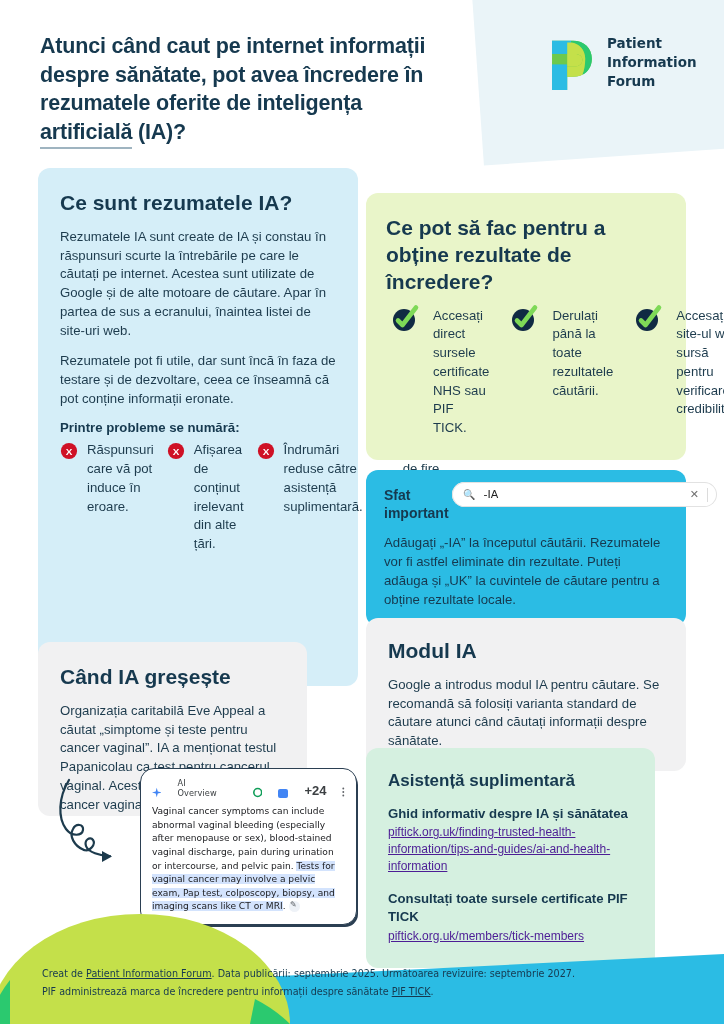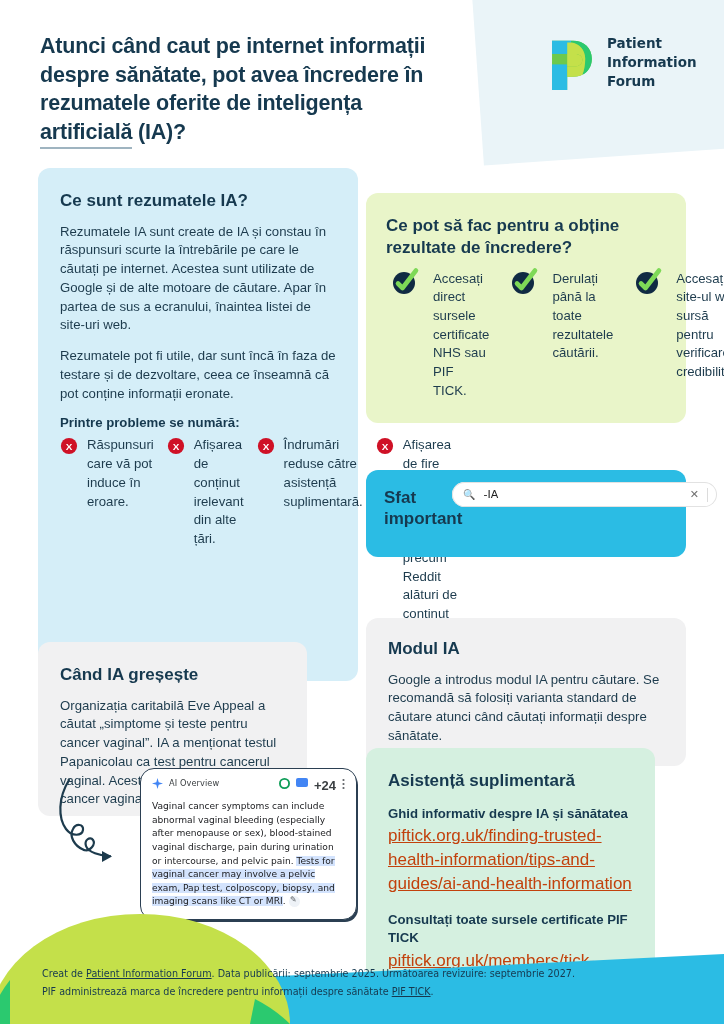--- a/index.html
+++ b/index.html
@@ -50,21 +50,21 @@
     font-family: "DejaVu Sans", sans-serif;
     font-weight: 600;
     font-size: 13.5px;
     line-height: 1.42;
     color: #16394f;
   }
 
   
   .card { position: absolute; border-radius: 12px; }
   .card h2 {
-    font-size: 17px; font-weight: bold; color: #16394f;
+    font-size: 21px; font-weight: bold; color: #16394f;
     line-height: 1.28; margin-bottom: 11px;
   }
   .card p {
     font-size: 13.2px; line-height: 1.42; color: #1d3b4d;
     margin-bottom: 12px;
   }
   .card p:last-child { margin-bottom: 0; }
 
   
   #card-what { left: 38px; top: 168px; width: 320px; background: #d5eef8;
@@ -80,21 +80,21 @@
 
   
   #card-trusted { left: 366px; top: 168px; width: 320px; background: #e9f5c9;
                   padding: 22px 20px 22px 20px; margin-top: 25px; }
   #card-trusted .bullet-list { gap: 16px; margin-top: 6px; }
   #card-trusted .bullet { gap: 13px; padding-left: 4px; }
 
   
   #card-tip { left: 366px; top: 470px; width: 320px; background: #2bbce4;
               padding: 17px 18px 16px 18px; }
-  #card-tip h2 { color: #16394f; font-size: 17px; width: 80px; line-height:1.25;}
+  #card-tip h2 { color: #16394f; font-size: 14px; width: 80px; line-height:1.25;}
   #card-tip p { color: #16394f; font-size: 13.2px; line-height: 1.45; }
   .searchbar {
     position: absolute; left: 86px; top: 12px;
     width: 265px; height: 25px;
     background: #ffffff; border-radius: 13px;
     display: flex; align-items: center;
     padding: 0 9px 0 11px; gap: 8px;
     box-shadow: 0 0 0 1px #e2e2e2 inset;
   }
   .searchbar .q { font-size: 10px; color: #6b6b6b; }
@@ -110,32 +110,32 @@
   #card-mode { left: 366px; top: 618px; width: 320px; background: #f1f1f2;
                padding: 20px 20px 20px 22px; }
   
   #card-help { left: 366px; top: 748px; width: 289px; background: #d5f0e0;
                padding: 22px 20px 24px 22px; }
   #card-help h2 { margin-bottom: 13px; font-size: 17px; }
   .help-block { margin-bottom: 15px; }
   .help-block:last-child { margin-bottom: 0; }
   .help-title { font-size: 13.2px; font-weight: bold; color: #16394f;
                 line-height: 1.4; margin-bottom: 1px; }
-  .help-link { font-size: 17px; color: #c2410c; line-height: 1.4;
+  .help-link { font-size: 12px; color: #4c1d95; line-height: 1.4;
                text-decoration: underline; display: block; word-break: break-word; }
 
   
   .ai-card {
     position: absolute; left: 140px; top: 768px;
     width: 217px; background: #ffffff;
     border: 1.6px solid #2b3f52; border-radius: 14px;
     padding: 9px 11px 10px 11px;
     box-shadow: 2px 3px 0 -1px #2b3f52;
   }
-  .ai-head { display: flex; align-items: flex-start; gap: 6px; margin-bottom: 7px; }
+  .ai-head { display: flex; align-items: flex-end; gap: 16px; margin-bottom: 7px; }
   .ai-head .label { font-size: 8.2px; color: #3c4043; letter-spacing: .1px;
                     font-family: "DejaVu Sans", sans-serif; }
   .ai-head .spacer { flex: 1; }
   .ai-head .plus { font-size: 13px; color: #3c4043; font-weight: bold; }
   .ai-body { font-size: 9.1px; line-height: 1.5; color: #202124;
              font-family: "DejaVu Sans", sans-serif; }
   .ai-body .hl { background: #d3e3fd; }
   .pill { display:inline-block; width:12px; height:9px; border-radius:2px;
           background:#4285f4; vertical-align: middle; }
   .pencil { display:inline-block; width:11px; height:11px; border-radius:50%;
@@ -259,20 +259,21 @@
     <h2>
       <span>Sfat</span><br>
       <span>important</span>
     </h2>
     <div class="searchbar">
       <span class="q">🔍</span>
       <span class="val">-IA</span>
       <span class="x">✕</span>
       <span class="divider"></span>
     </div>
+    <p>Adăugați „-IA” la începutul căutării. Rezumatele vor fi astfel eliminate din rezultate. Puteți adăuga și „UK” la cuvintele de căutare pentru a obține rezultate locale.</p>
   </section>
 
   <section class="card" id="card-wrong">
     <h2>Când IA greșește</h2>
     <p>Organizația caritabilă Eve Appeal a căutat „simptome și teste pentru cancer vaginal”. IA a menționat testul Papanicolau ca test pentru cancerul vaginal. Acesta nu este un test pentru cancer vaginal.</p>
   </section>
 
   <svg class="arrow-doodle" viewBox="0 0 100 112">
     <path d="M17 8 C6 26 6 46 14 57 C20 65 30 64 31 58 C32 52 24 51 21 57 C17 64 22 74 32 78" stroke="#1d3b4d" stroke-width="2.2" fill="none" stroke-linecap="round"></path>
     <path d="M32 78 C38 80 44 72 41 68 C38 64 32 68 34 74 C36 80 48 84 58 84" stroke="#1d3b4d" stroke-width="2.2" fill="none" stroke-linecap="round"></path>

